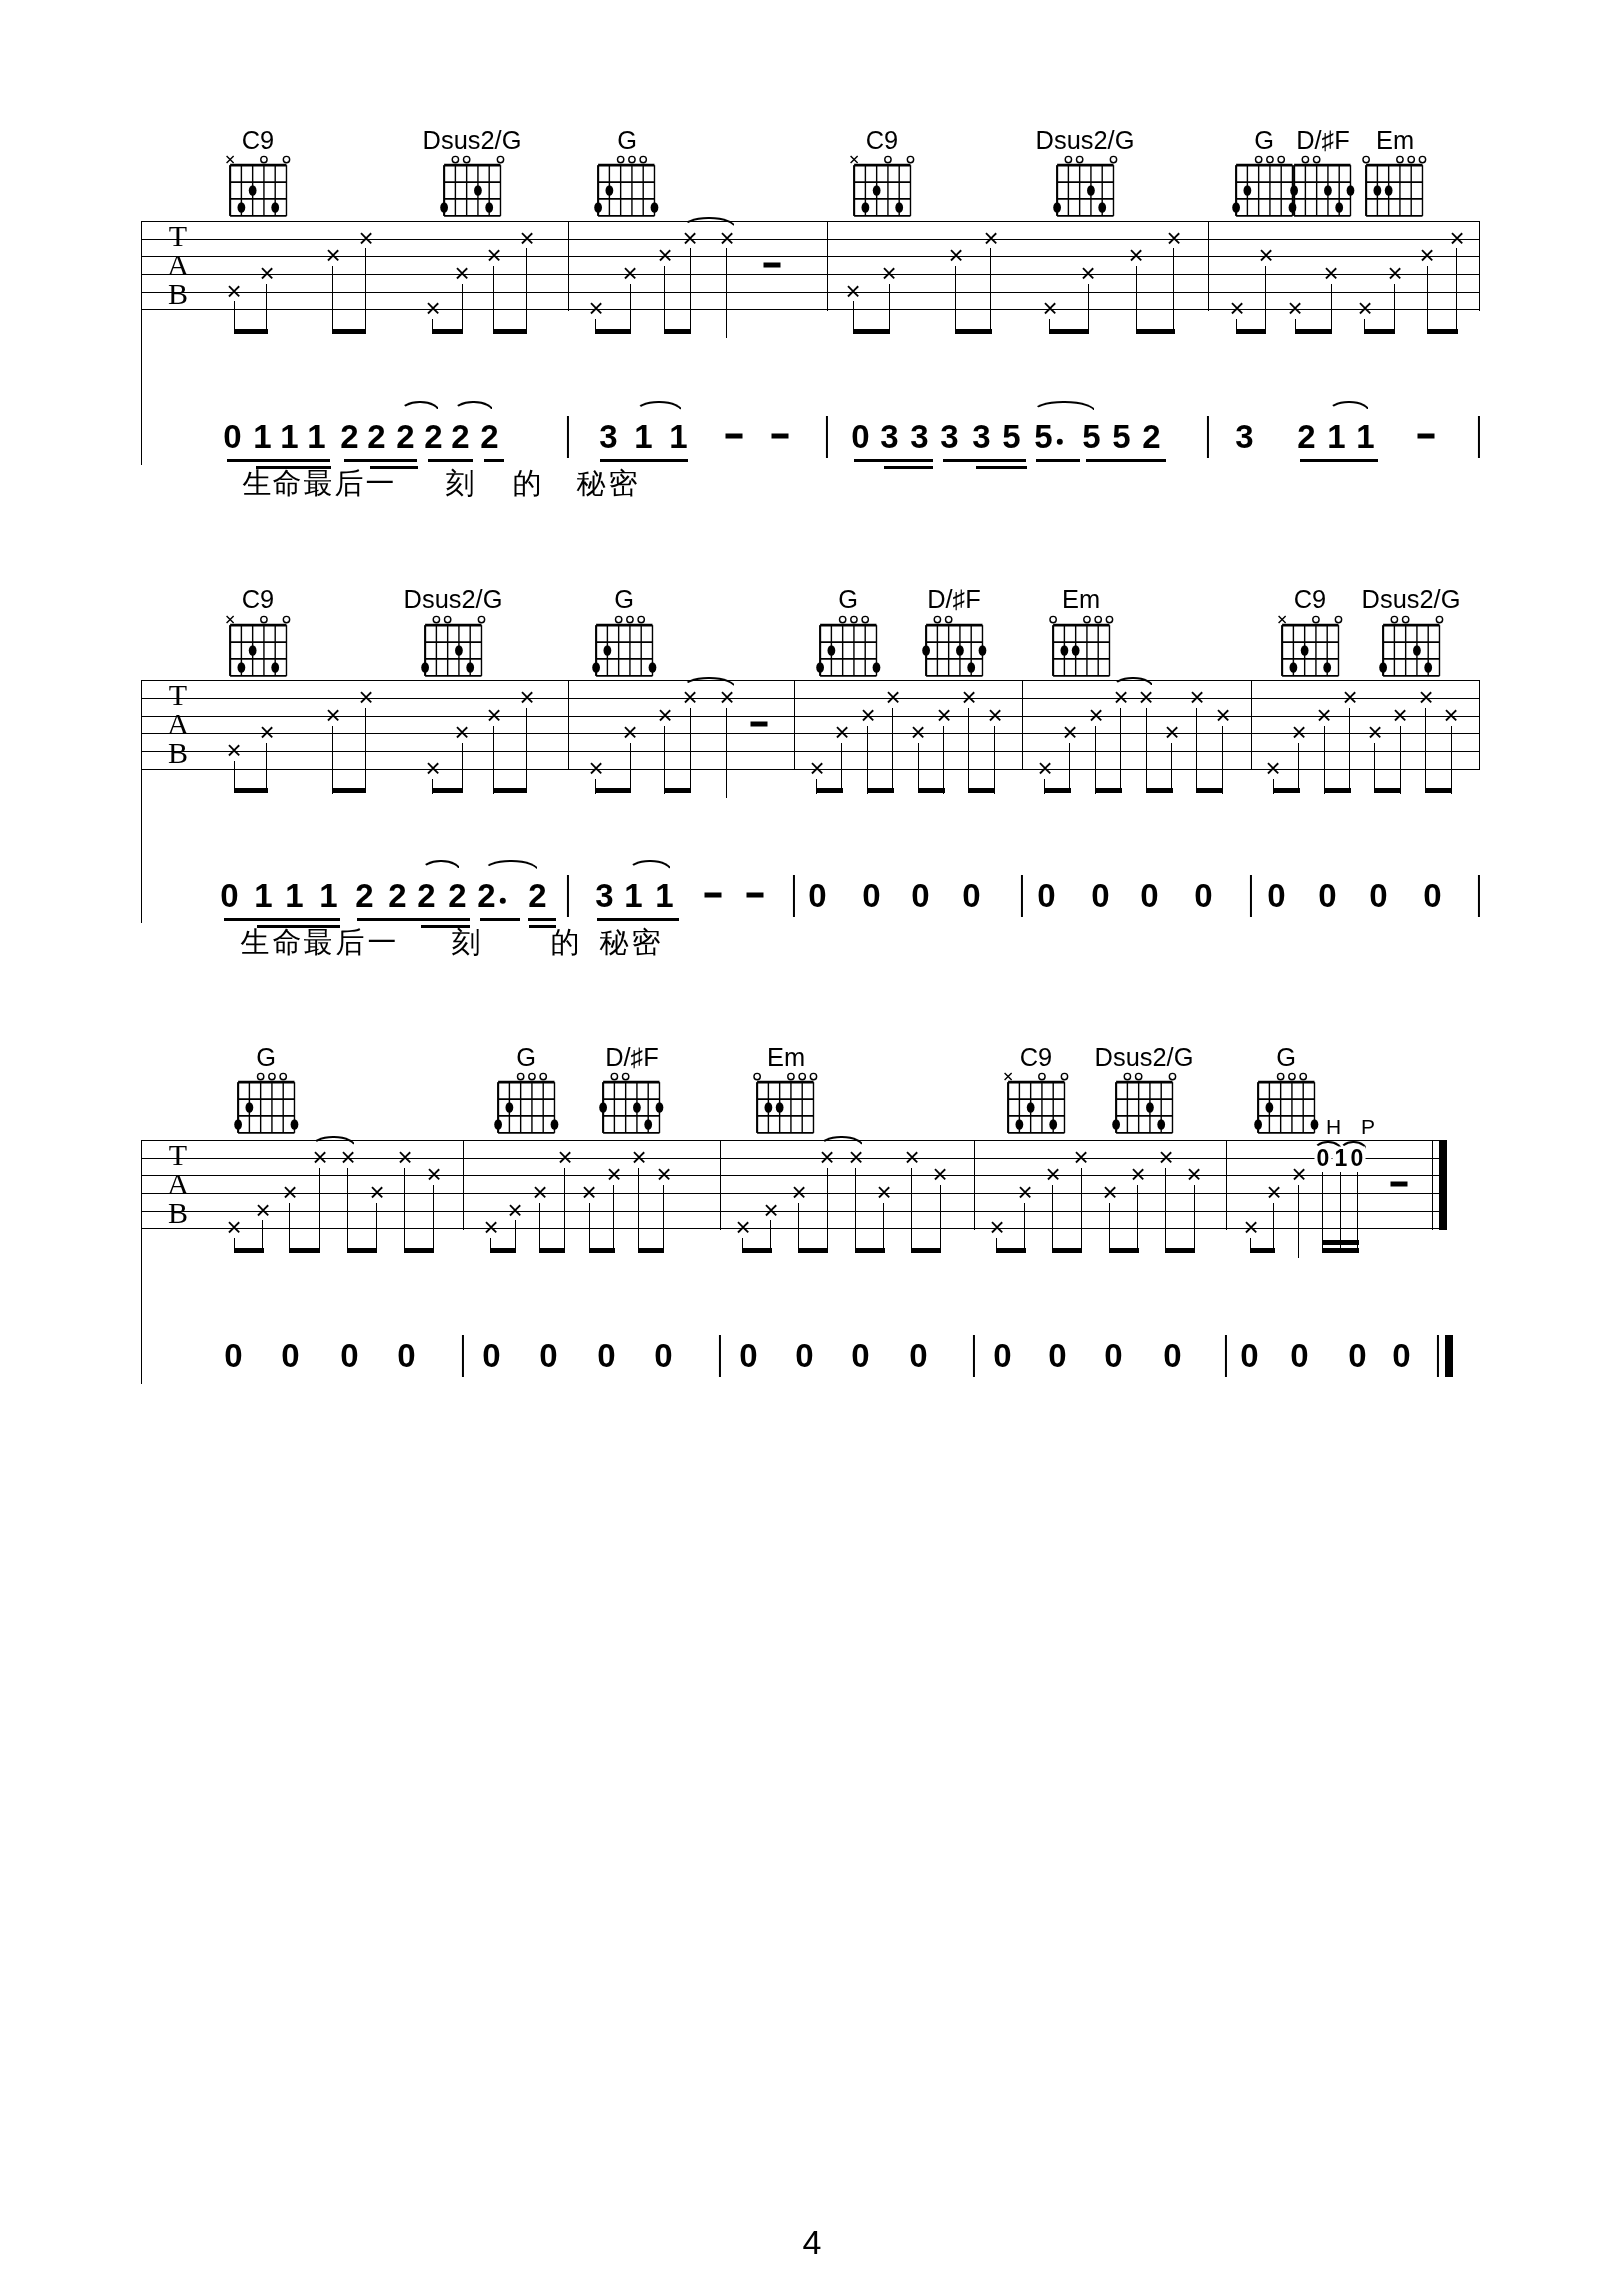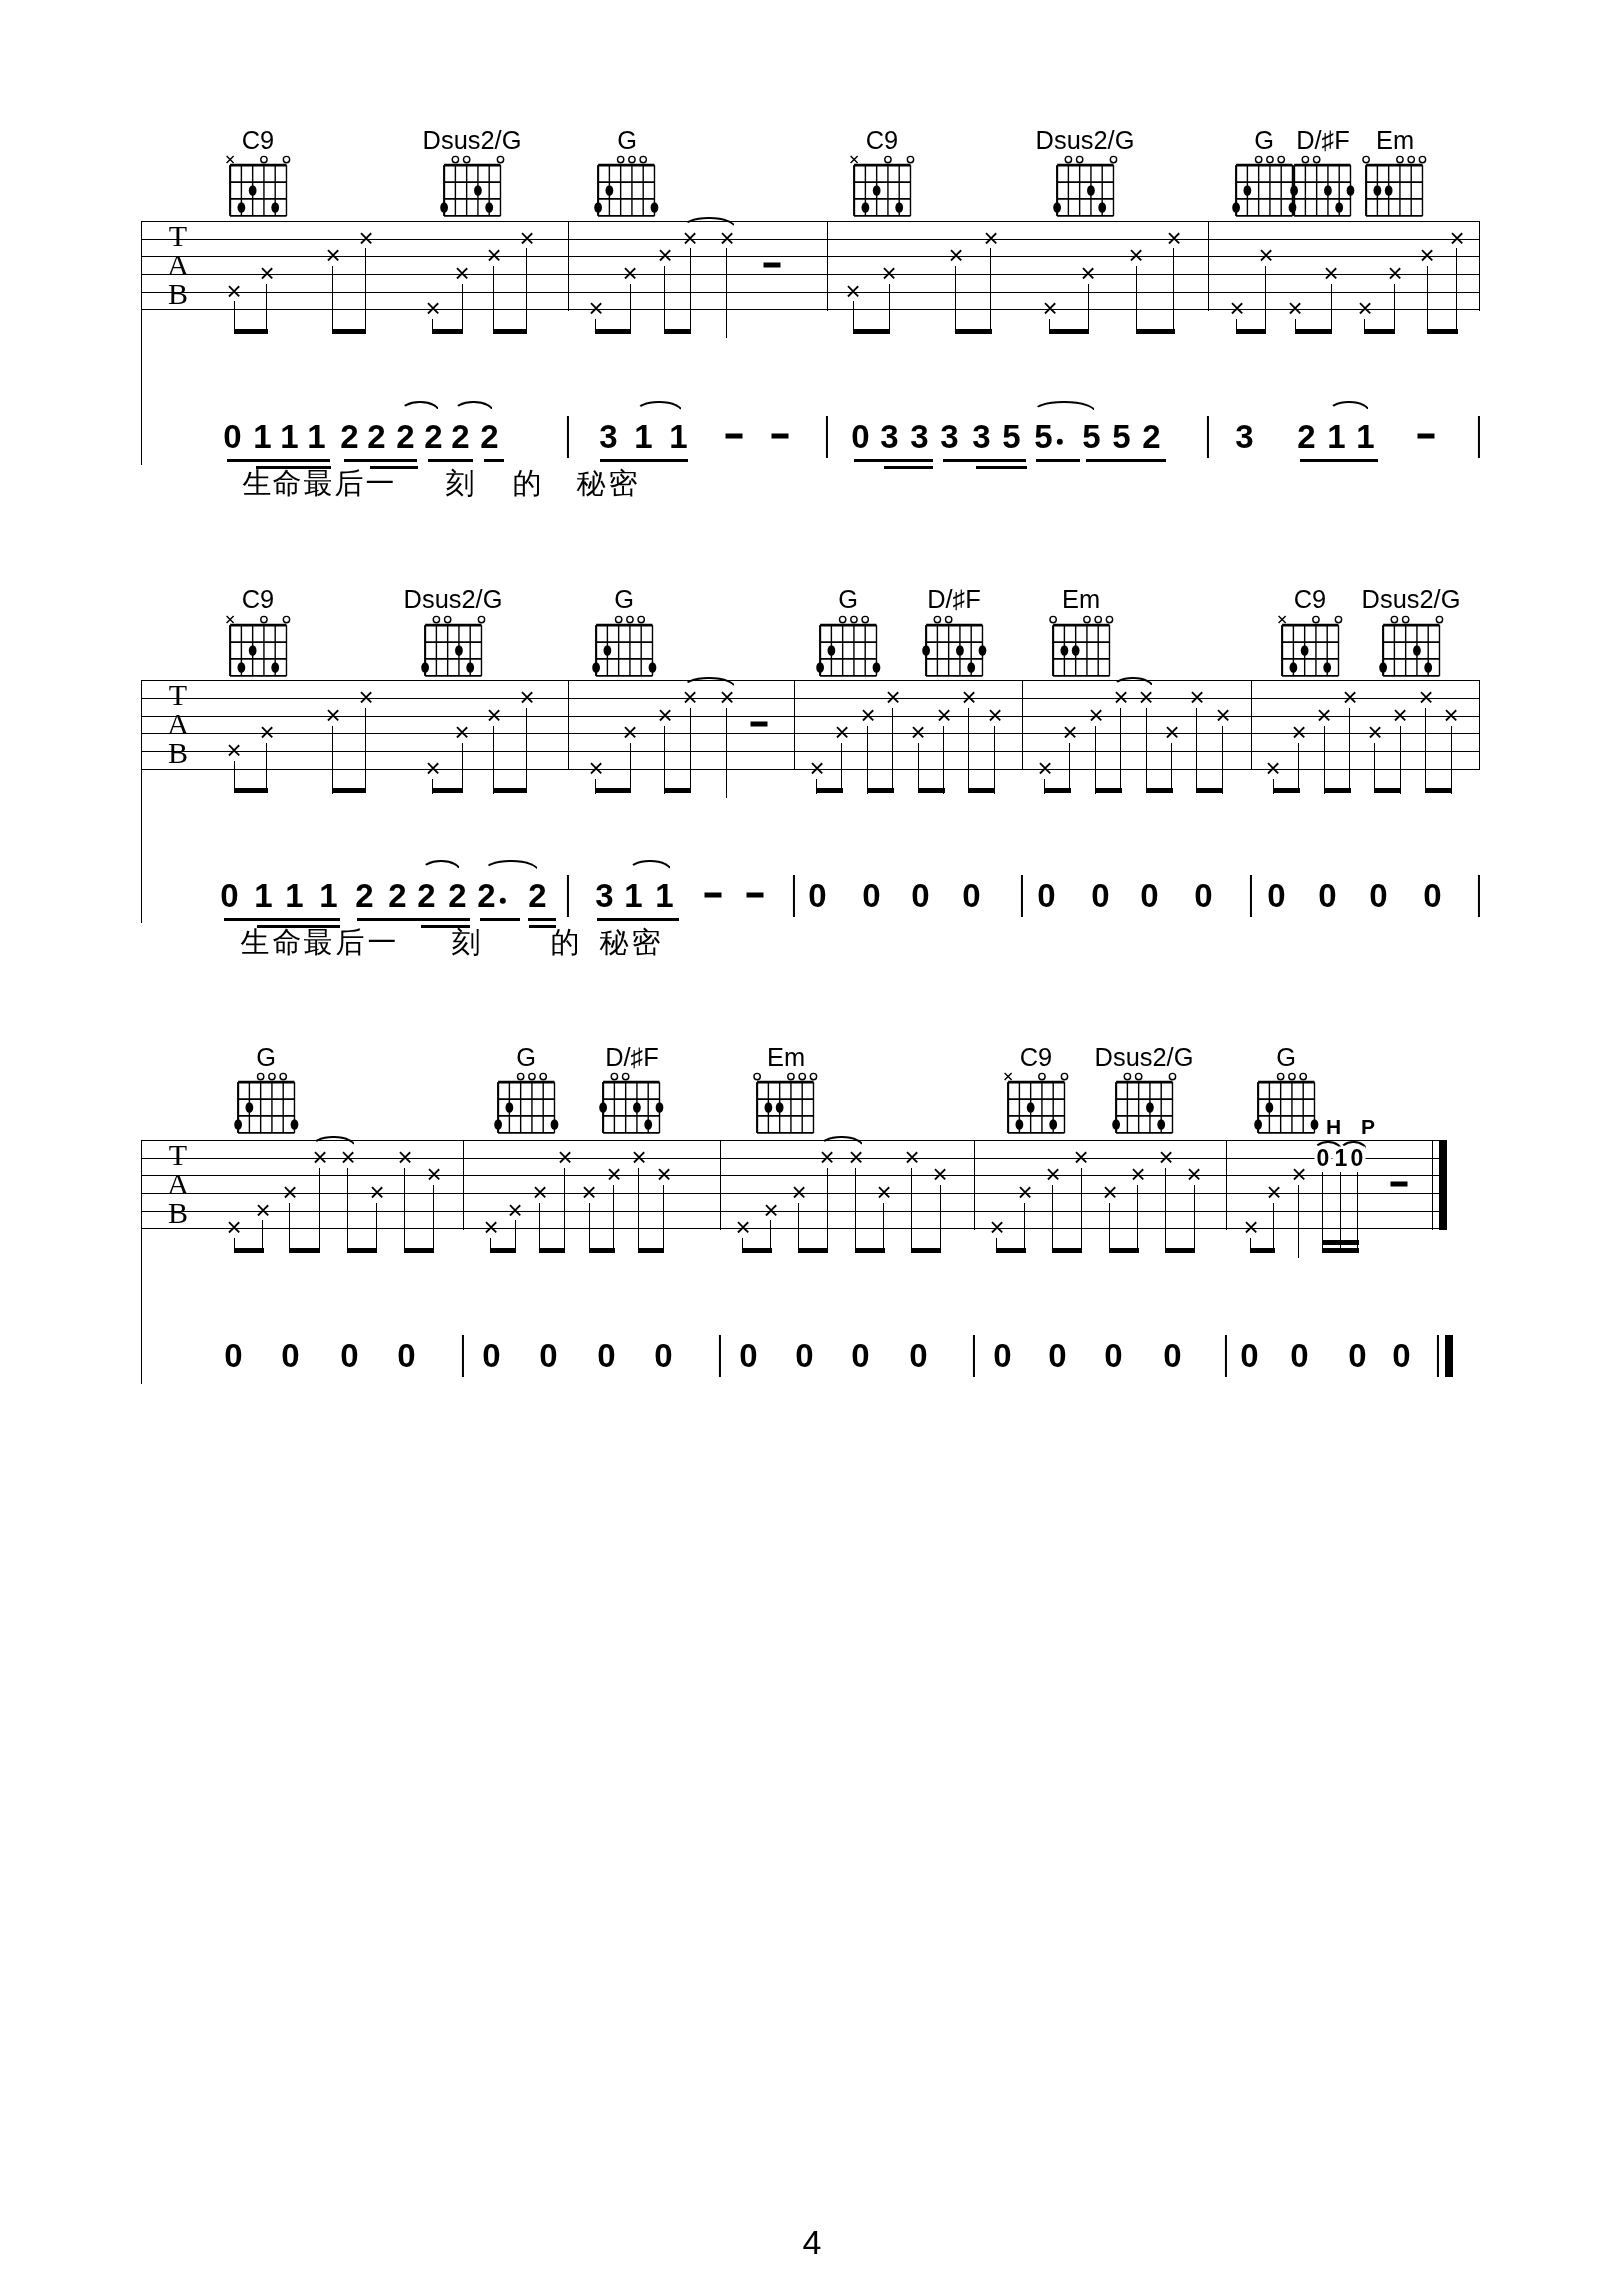--- a/index.html
+++ b/index.html
@@ -18,21 +18,21 @@
   .chname{position:absolute;font-size:25.4px;font-weight:400;transform:translate(-50%,-50%);white-space:nowrap;}
   .tabletter{position:absolute;font-family:"Liberation Serif", serif;font-size:30px;transform:translate(-50%,-50%);}
   .jdigit{position:absolute;font-size:33px;font-weight:700;line-height:1;transform:translate(-50%,-50%);
           font-family:"Liberation Sans", sans-serif;letter-spacing:-0.7px;}
   .jdot{position:absolute;width:6.4px;height:6.4px;border-radius:50%;background:#000;transform:translate(-50%,-50%);}
   .jbar{position:absolute;width:2.1px;background:#000;transform:translateX(-50%);}
   .uline{position:absolute;height:2.8px;background:#000;}
   .lyr{position:absolute;font-size:29px;transform:translate(-50%,-50%);white-space:nowrap;}
   .fretdig{position:absolute;font-size:23px;font-weight:700;background:#fff;padding:0 2.1px;line-height:1;
            transform:translate(-50%,-50%);}
-  .hplabel{position:absolute;font-size:21px;font-weight:700;letter-spacing:7px;transform:translate(-50%,-50%);white-space:nowrap;}
+  .hplabel{position:absolute;font-size:21px;font-weight:400;letter-spacing:7px;transform:translate(-50%,-50%);white-space:nowrap;}
   .pagenum{position:absolute;font-size:34px;transform:translate(-50%,-50%);}
   svg{position:absolute;overflow:visible;}
 </style>
 </head>
 <body>
 
 <div class="page">
   <div id="music-root" class="abs" style="left:0;top:0;width:100%;height:100%;">
       <div class="chname" style="left: 258px; top: 140px;">C9</div>
       <svg width="62" height="64" style="left: 228px; top: 155px;" viewBox="0 0 88 90">

